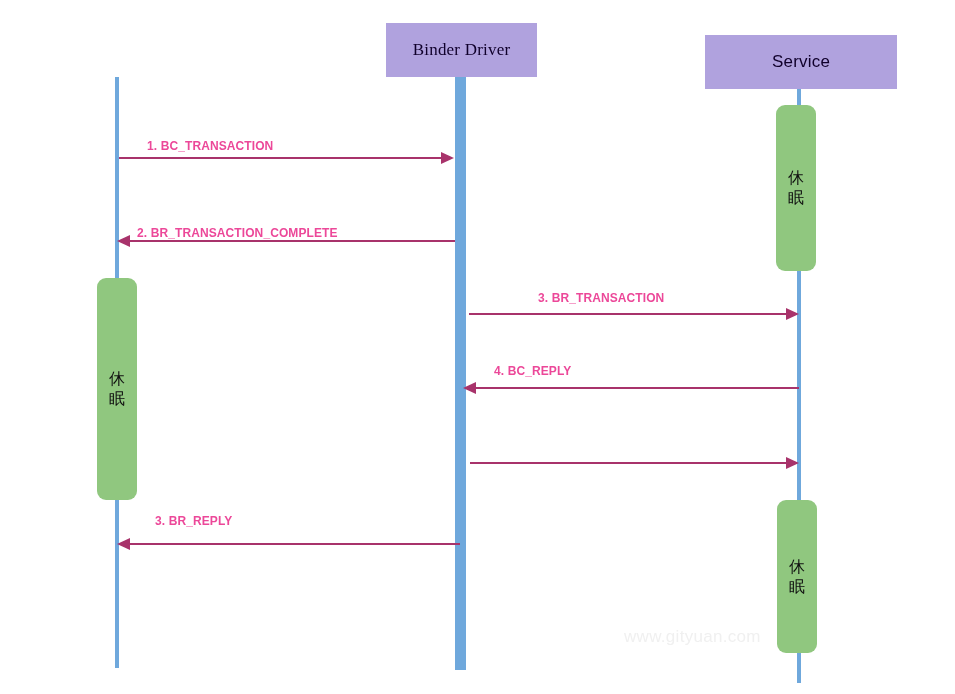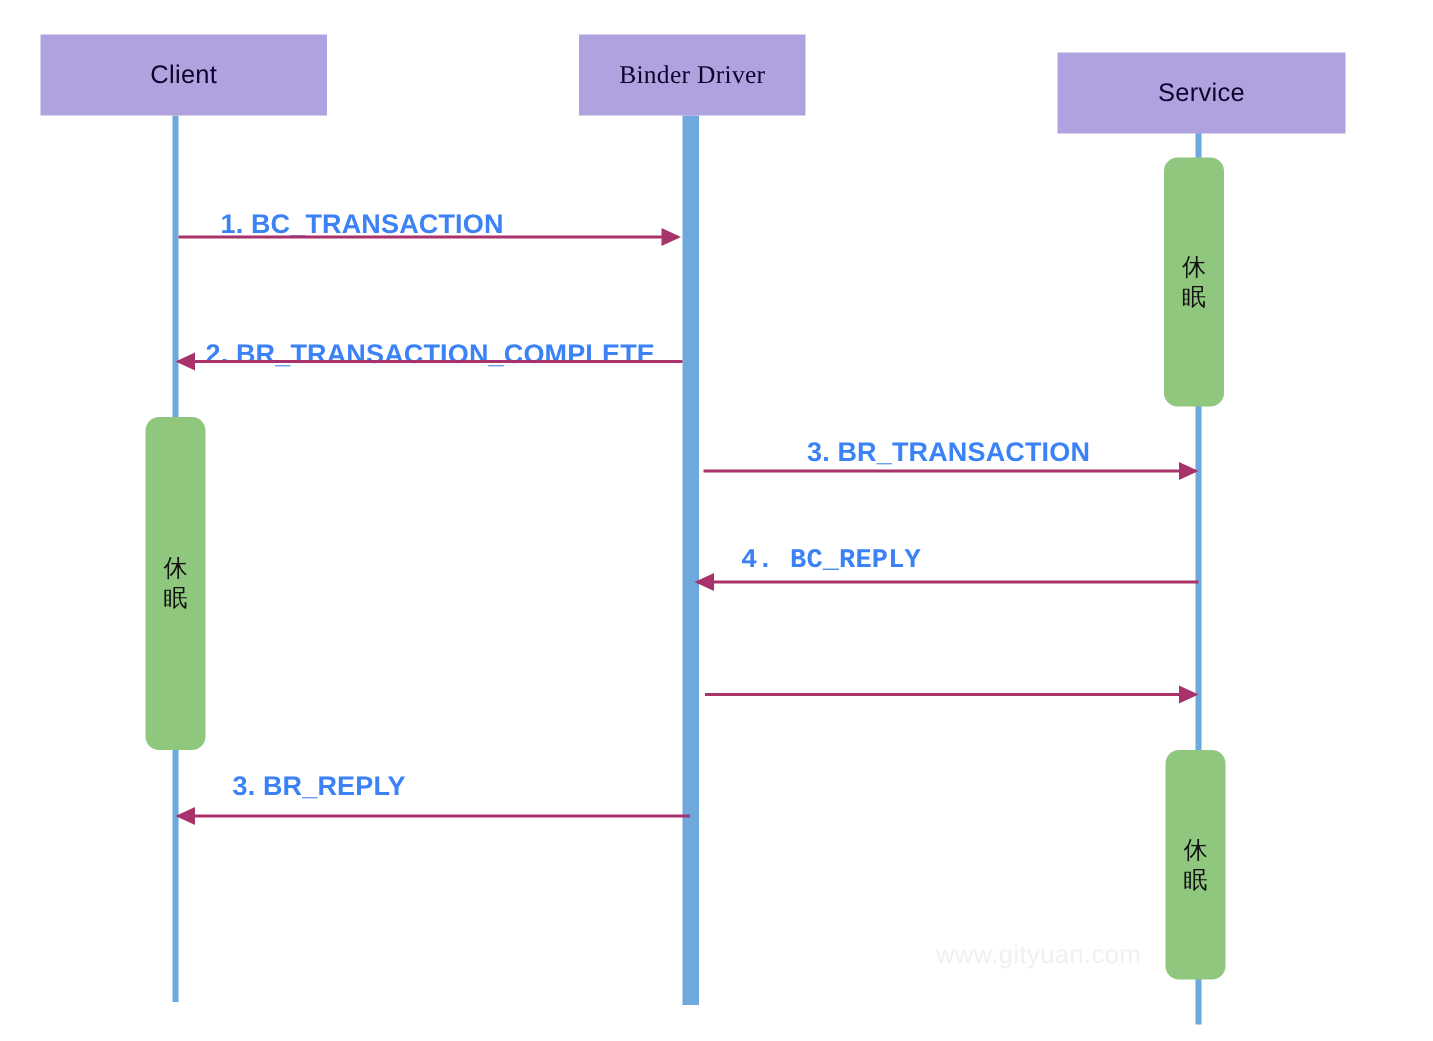--- a/index.html
+++ b/index.html
@@ -63,23 +63,23 @@
     width: 0;
     height: 0;
     border-top: 6px solid transparent;
     border-bottom: 6px solid transparent;
   }
   .arrowhead.right { border-left: 13px solid #a8336b; }
   .arrowhead.left  { border-right: 13px solid #a8336b; }
 
   .msg-label {
     position: absolute;
-    font-size: 18px;
+    font-size: 12px;
     font-weight: bold;
-    color: #3b82f6;
+    color: #ec4899;
     white-space: nowrap;
     letter-spacing: .1px;
   }
 
   
   .watermark {
     position: absolute;
     font-size: 17px;
     color: #f0f0f0;
     white-space: nowrap;
@@ -88,23 +88,20 @@
 </style>
 </head>
 <body>
 
 <div id="canvas">
 
   <div class="lifeline" style="left:115px; top:77px; width:4px;  height:591px;"></div>
   <div class="lifeline" style="left:455px; top:77px; width:11px; height:593px;"></div>
   <div class="lifeline" style="left:797px; top:77px; width:4px;  height:606px;"></div>
 
-  <div class="participant" style="left:27px; top:23px; width:191px; height:54px;">
-    <span>Client</span>
-  </div>
 
   <div class="participant" style="left:386px; top:23px; width:151px; height:54px;font-family:Liberation Serif, serif;">
     <span>Binder Driver</span>
   </div>
 
   <div class="participant" style="left:705px; top:23px; width:192px; height:54px;margin-top:12px;">
     <span>Service</span>
   </div>
 
   <div class="activation" style="left:776px; top:105px; width:40px; height:166px;">
@@ -129,21 +126,21 @@
   <div class="arrowhead right" style="left:441px; top:152px;"></div>
 
   <div class="msg-label" style="left:137px; top:211px;margin-top:15px;">2. BR_TRANSACTION_COMPLETE</div>
   <div class="msg-line" style="left:119px; top:240px; width:336px;"></div>
   <div class="arrowhead left" style="left:117px; top:235px;"></div>
 
   <div class="msg-label" style="left:499px; top:291px;margin-left:39px;">3. BR_TRANSACTION</div>
   <div class="msg-line" style="left:469px; top:313px; width:328px;"></div>
   <div class="arrowhead right" style="left:786px; top:308px;"></div>
 
-  <div class="msg-label" style="left:494px; top:364px;font-family:Liberation Mono, monospace;">4. BC_REPLY</div>
+  <div class="msg-label" style="left:494px; top:364px;">4. BC_REPLY</div>
   <div class="msg-line" style="left:465px; top:387px; width:334px;"></div>
   <div class="arrowhead left" style="left:463px; top:382px;"></div>
 
   <div class="msg-line" style="left:470px; top:462px; width:327px;"></div>
   <div class="arrowhead right" style="left:786px; top:457px;"></div>
 
   <div class="msg-label" style="left:155px; top:514px;">3. BR_REPLY</div>
   <div class="msg-line" style="left:119px; top:543px; width:341px;"></div>
   <div class="arrowhead left" style="left:117px; top:538px;"></div>
 

